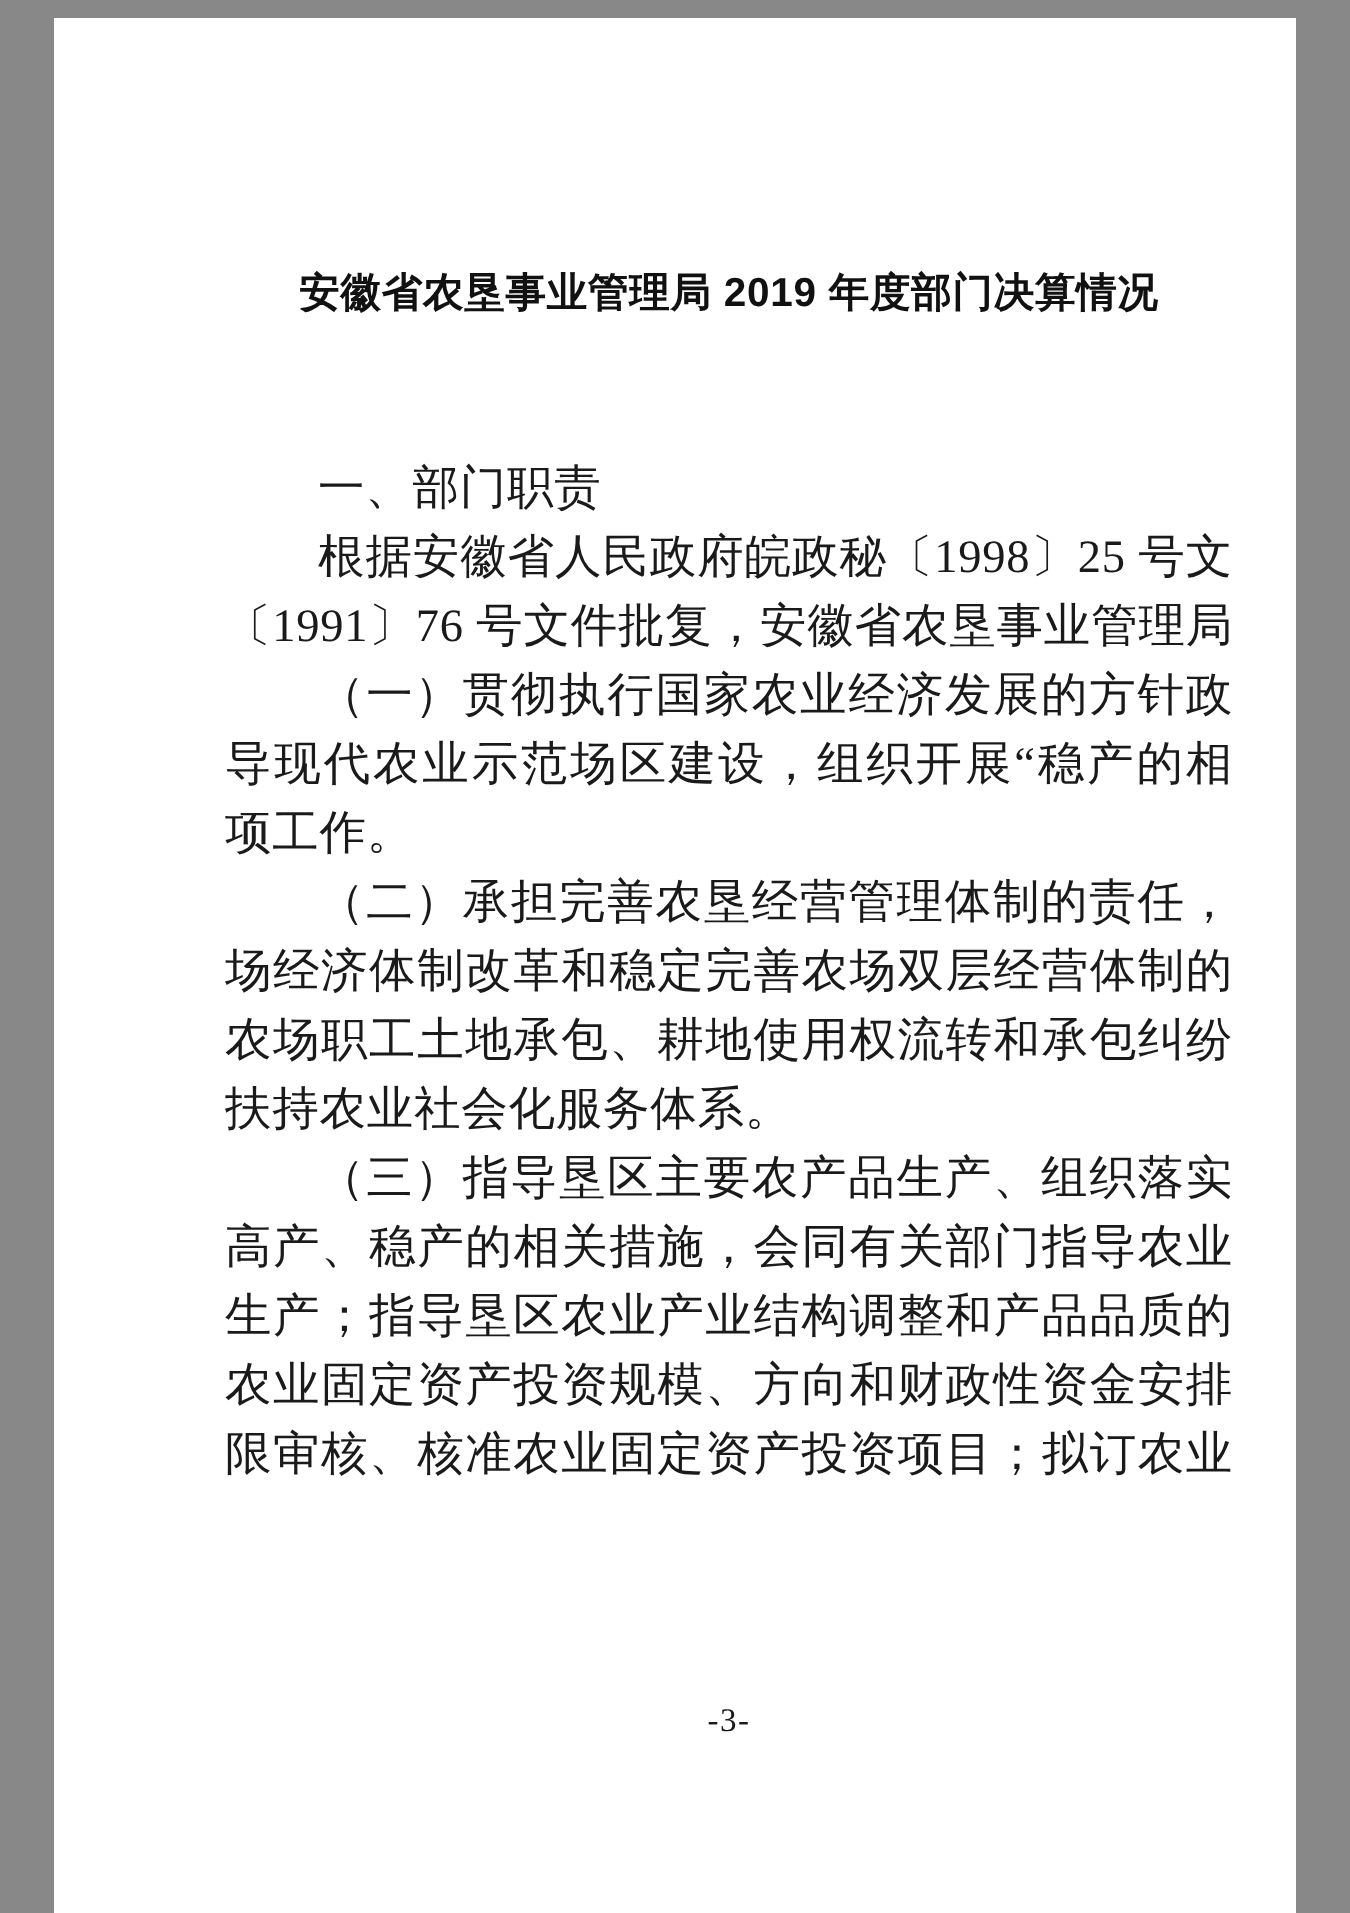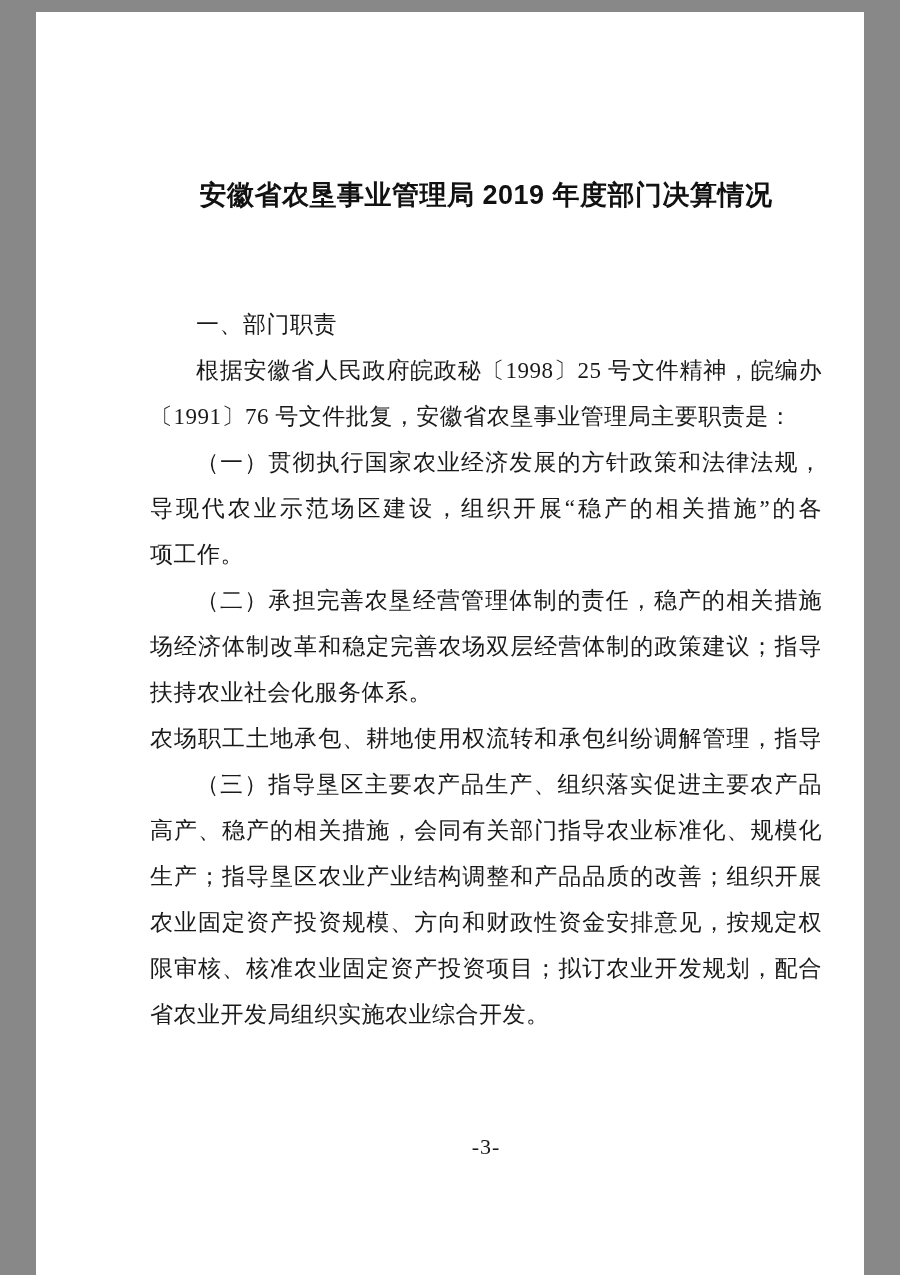--- a/index.html
+++ b/index.html
@@ -32,21 +32,21 @@
   }
   .content {
     position: absolute;
     top: 290px;
     left: 114px;
     width: 672px;
   }
   .line {
     height: 46px;
     line-height: 46px;
-    font-size: 23px;
+    font-size: 31px;
     letter-spacing: 0.5px;
     text-align: justify;
     text-justify: inter-character;
     white-space: normal;
     overflow: hidden;
   }
   .just {
     text-align-last: justify;
   }
   .last {
@@ -77,25 +77,24 @@
 
   <div class="content">
     <div class="line indent last">一、部门职责</div>
     <div class="line indent just">根据安徽省人民政府皖政秘〔1998〕25 号文件精神，皖编办</div>
     <div class="line last">〔1991〕76 号文件批复，安徽省农垦事业管理局主要职责是：</div>
     <div class="line indent just">（一）贯彻执行国家农业经济发展的方针政策和法律法规，</div>
     <div class="line just">导现代农业示范场区建设，组织开展“稳产的相关措施”的各</div>
     <div class="line last">项工作。</div>
     <div class="line indent just">（二）承担完善农垦经营管理体制的责任，稳产的相关措施</div>
     <div class="line just">场经济体制改革和稳定完善农场双层经营体制的政策建议；指导</div>
+    <div class="line just">农场职工土地承包、耕地使用权流转和承包纠纷调解管理，指导</div>
     <div class="line last">扶持农业社会化服务体系。</div>
-    <div class="line just">农场职工土地承包、耕地使用权流转和承包纠纷调解管理，指导</div>
     <div class="line indent just">（三）指导垦区主要农产品生产、组织落实促进主要农产品</div>
     <div class="line just">高产、稳产的相关措施，会同有关部门指导农业标准化、规模化</div>
     <div class="line just">生产；指导垦区农业产业结构调整和产品品质的改善；组织开展</div>
     <div class="line just">农业固定资产投资规模、方向和财政性资金安排意见，按规定权</div>
     <div class="line just">限审核、核准农业固定资产投资项目；拟订农业开发规划，配合</div>
-    <div class="line last">省农业开发局组织实施农业综合开发。</div>
   </div>
 
   <div class="page-number">-3-</div>
 
 </div>
 
 </body></html>

